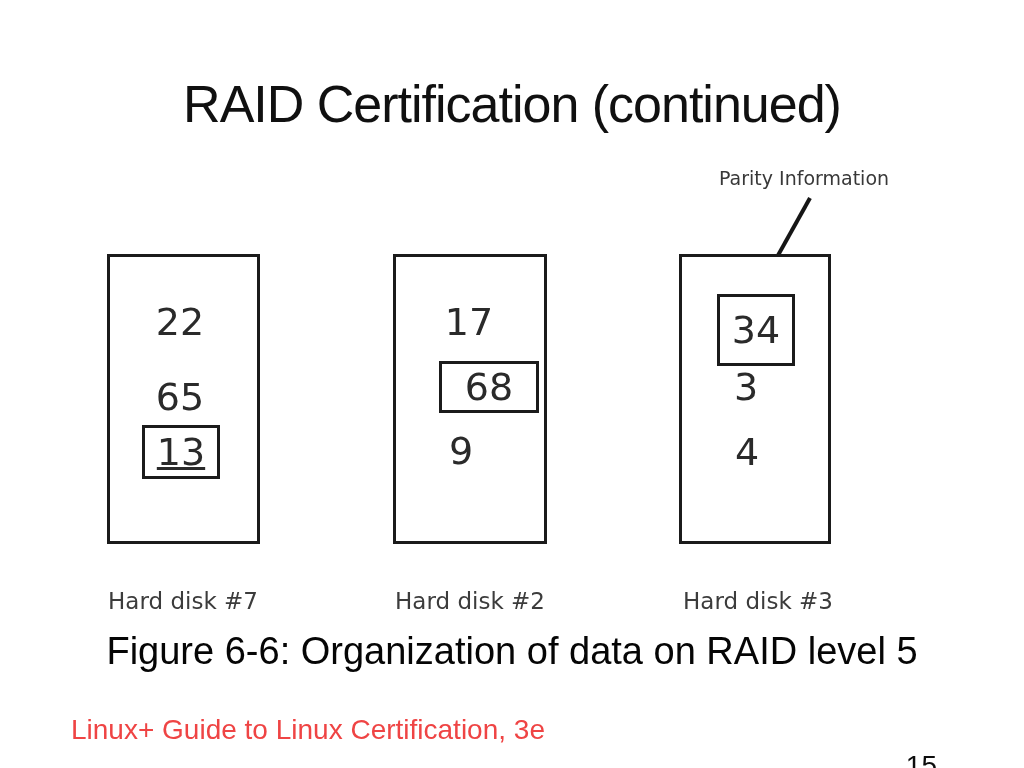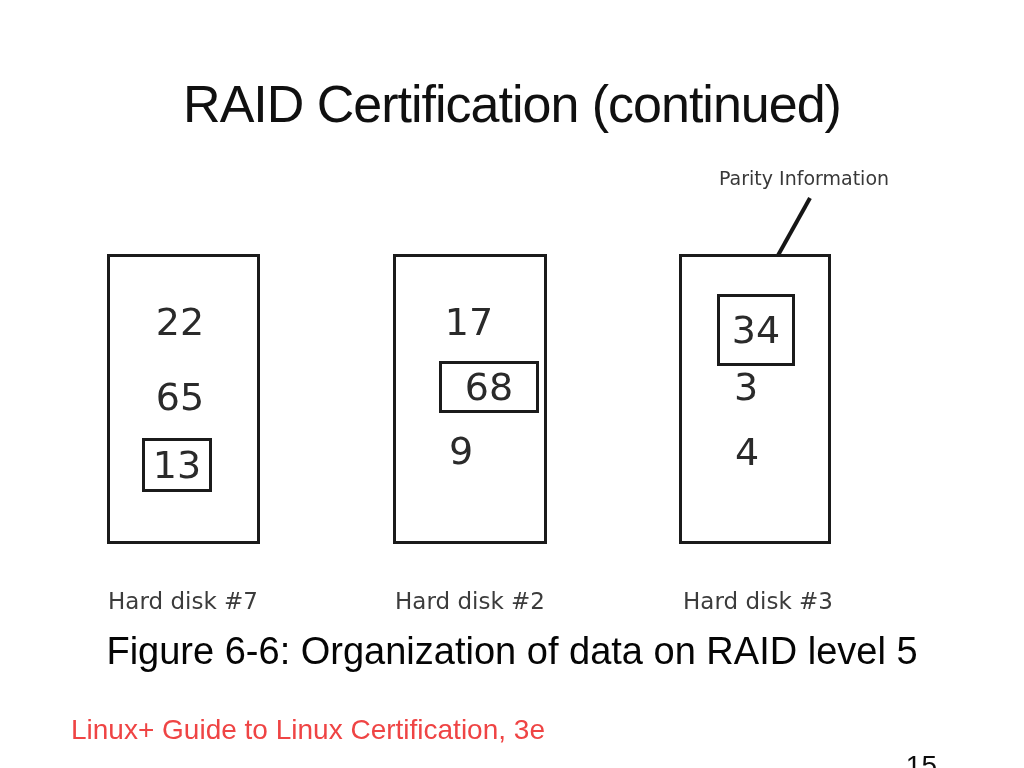--- a/index.html
+++ b/index.html
@@ -100,21 +100,21 @@
 <div>
 
   <div class="abs fig parity-label">Parity Information</div>
   <svg class="abs pointer-svg" viewBox="0 0 1024 768" xmlns="http://www.w3.org/2000/svg">
     <line x1="810" y1="198" x2="757" y2="293" stroke="#161616" stroke-width="4"></line>
   </svg>
 
   <div class="abs disk-rect" style="left:107px; top:254px; width:153px; height:290px;"></div>
   <div class="abs fig cell-num" style="left:180px; top:322px;">22</div>
   <div class="abs fig cell-num" style="left:180px; top:385px;margin-top:12px;">65</div>
-  <div class="abs fig cell-box" style="left:142px; top:438px; width:70px; height:54px;">13</div>
+  <div class="abs fig cell-box" style="left:142px; top:425px; width:78px; height:54px;text-decoration:underline;">13</div>
   <div class="abs fig disk-label" style="left:103px; width:160px;">Hard disk #7</div>
 
   <div class="abs disk-rect" style="left:393px; top:254px; width:154px; height:290px;"></div>
   <div class="abs fig cell-num" style="left:469px; top:322px;">17</div>
   <div class="abs fig cell-box" style="left:430px; top:361px; width:100px; height:52px;margin-left:9px;">68</div>
   <div class="abs fig cell-num" style="left:461px; top:451px;">9</div>
   <div class="abs fig disk-label" style="left:390px; width:160px;">Hard disk #2</div>
 
   <div class="abs disk-rect" style="left:679px; top:254px; width:152px; height:290px;"></div>
   <div class="abs fig cell-box" style="left:717px; top:294px; width:78px; height:72px;">34</div>

